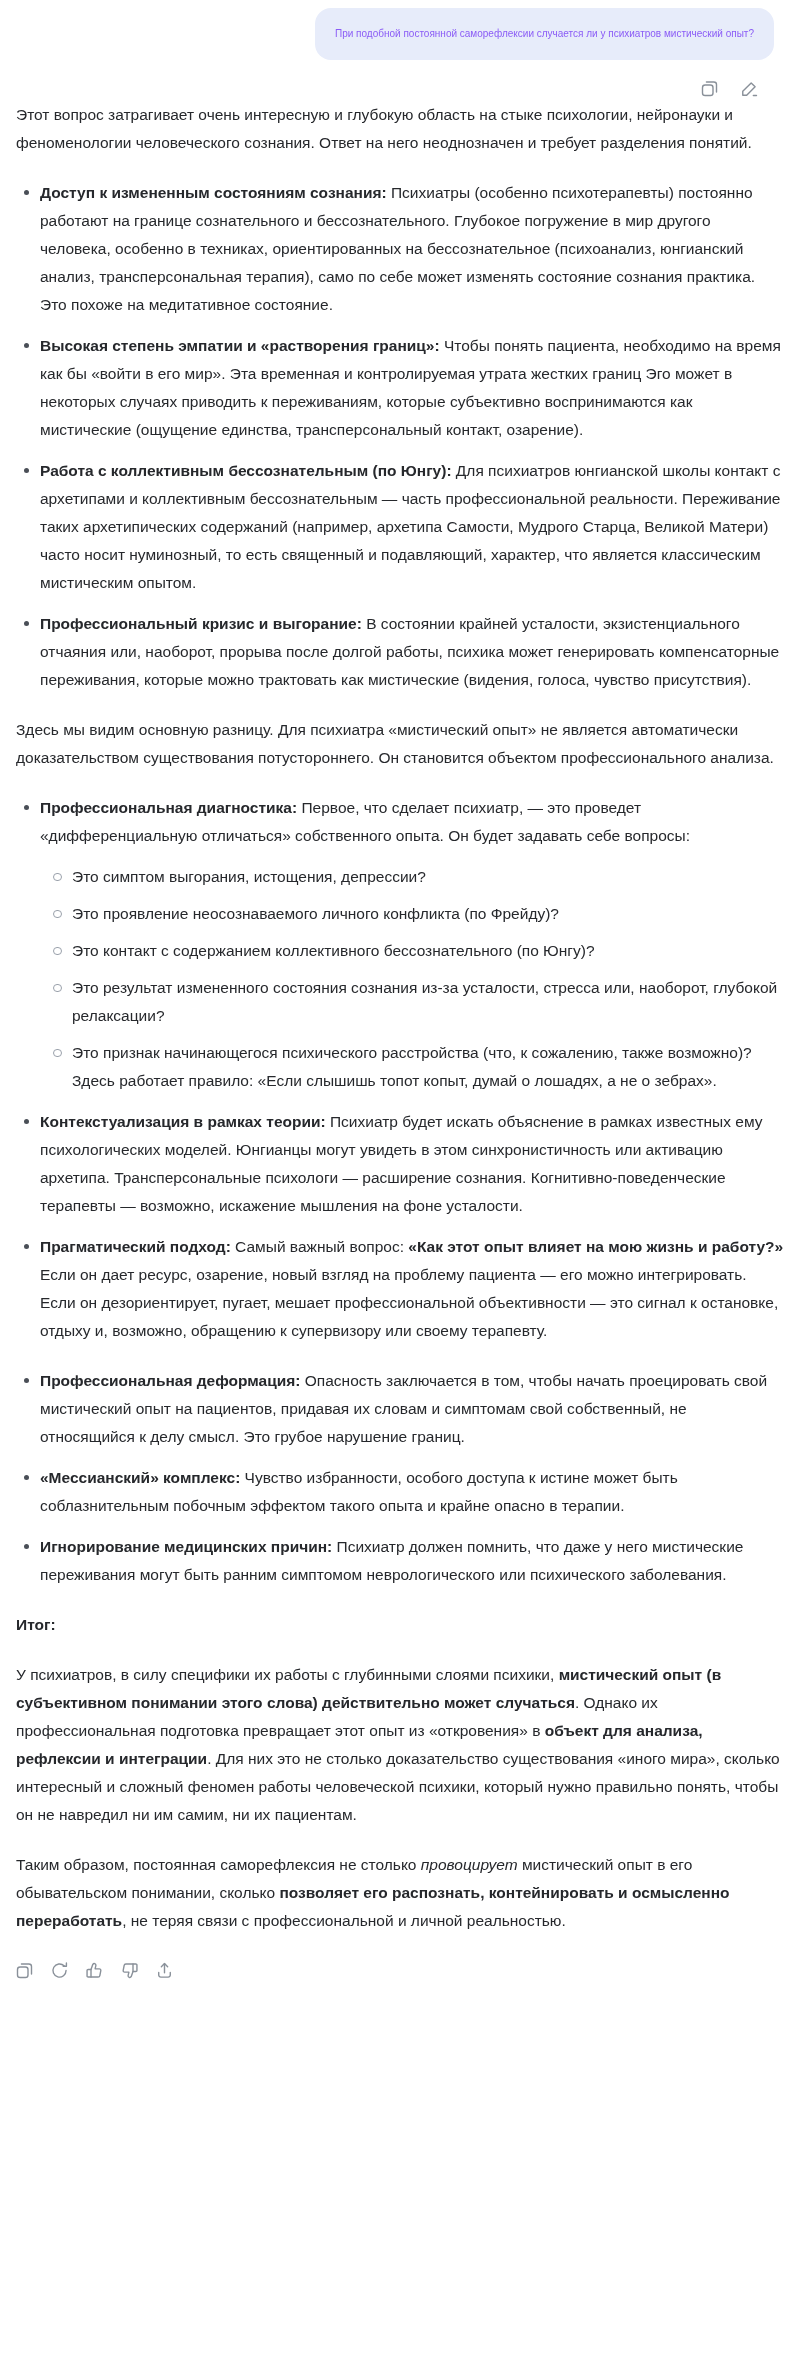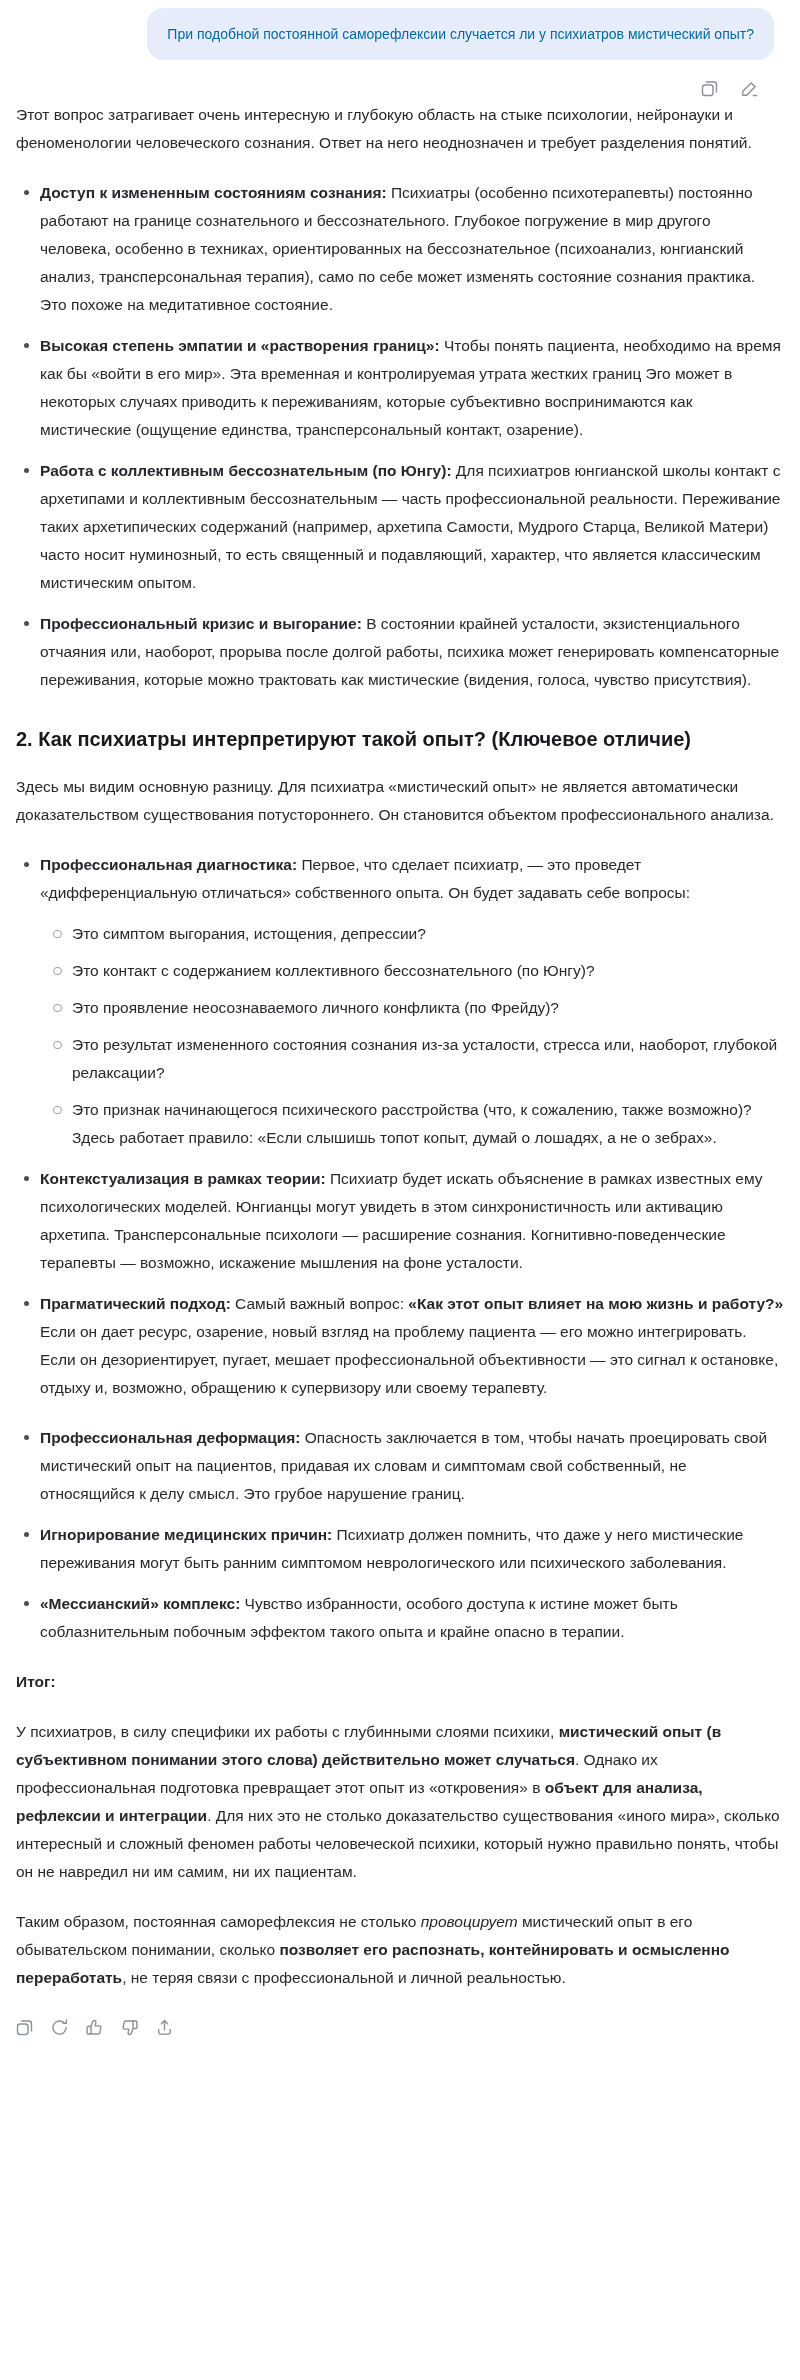--- a/index.html
+++ b/index.html
@@ -6,21 +6,21 @@
   body{
     width:800px;height:2380px;overflow:hidden;background:#ffffff;
     font-family:"Liberation Sans","DejaVu Sans",sans-serif;
     color:#26282c;-webkit-font-smoothing:antialiased;
   }
   .page{padding:8px 16px 0 16px;}
   
   .user-row{display:flex;justify-content:flex-end;margin-right:10px;}
   .bubble{
     background:#e7ecfa;border-radius:16px;padding:13px 20px;
-    max-width:630px;font-size:14px;line-height:26px;color:#0369a1;
+    max-width:630px;font-size:10px;line-height:26px;color:#8b5cf6;
   }
   .user-actions{display:flex;justify-content:flex-end;gap:14px;margin:15px 22px 0 0;}
   .icon-btn{
     width:26px;height:26px;padding:0;border:0;background:transparent;
     color:#899099;display:flex;align-items:center;justify-content:center;cursor:pointer;
   }
   .icon-btn svg{width:21px;height:21px;display:block;}
   
   .assistant{font-size:15.5px;line-height:28px;}
   .assistant p{margin:0 0 22px 0;}
@@ -69,37 +69,36 @@
   </div>
 
   <div class="assistant">
       <p><span>Этот вопрос затрагивает очень интересную и глубокую область на стыке психологии, нейронауки и феноменологии человеческого сознания. Ответ на него неоднозначен и требует разделения понятий.</span></p>
       <ul>
         <li class="li1"><span class="b">Доступ к измененным состояниям сознания:</span><span> Психиатры (особенно психотерапевты) постоянно работают на границе сознательного и бессознательного. Глубокое погружение в мир другого человека, особенно в техниках, ориентированных на бессознательное (психоанализ, юнгианский анализ, трансперсональная терапия), само по себе может изменять состояние сознания практика. Это похоже на медитативное состояние.</span></li>
         <li class="li1"><span class="b">Высокая степень эмпатии и «растворения границ»:</span><span> Чтобы понять пациента, необходимо на время как бы «войти в его мир». Эта временная и контролируемая утрата жестких границ Эго может в некоторых случаях приводить к переживаниям, которые субъективно воспринимаются как мистические (ощущение единства, трансперсональный контакт, озарение).</span></li>
         <li class="li1"><span class="b">Работа с коллективным бессознательным (по Юнгу):</span><span> Для психиатров юнгианской школы контакт с архетипами и коллективным бессознательным — часть профессиональной реальности. Переживание таких архетипических содержаний (например, архетипа Самости, Мудрого Старца, Великой Матери) часто носит нуминозный, то есть священный и подавляющий, характер, что является классическим мистическим опытом.</span></li>
         <li class="li1"><span class="b">Профессиональный кризис и выгорание:</span><span> В состоянии крайней усталости, экзистенциального отчаяния или, наоборот, прорыва после долгой работы, психика может генерировать компенсаторные переживания, которые можно трактовать как мистические (видения, голоса, чувство присутствия).</span></li>
       </ul>
-      <h2><span>2. Как психиатры интерпретируют такой опыт? (Ключевое отличие)</span></h2>
       <p><span>Здесь мы видим основную разницу. Для психиатра «мистический опыт» не является автоматически доказательством существования потустороннего. Он становится объектом профессионального анализа.</span></p>
       <ul>
         <li class="li1"><span class="b">Профессиональная диагностика:</span><span> Первое, что сделает психиатр, — это проведет «дифференциальную отличаться» собственного опыта. Он будет задавать себе вопросы:</span><ul class="sub">
             <li class="li2"><span>Это симптом выгорания, истощения, депрессии?</span></li>
+            <li class="li2"><span>Это проявление неосознаваемого личного конфликта (по Фрейду)?</span></li>
             <li class="li2"><span>Это контакт с содержанием коллективного бессознательного (по Юнгу)?</span></li>
-            <li class="li2"><span>Это проявление неосознаваемого личного конфликта (по Фрейду)?</span></li>
             <li class="li2"><span>Это результат измененного состояния сознания из-за усталости, стресса или, наоборот, глубокой релаксации?</span></li>
             <li class="li2"><span>Это признак начинающегося психического расстройства (что, к сожалению, также возможно)? Здесь работает правило: «Если слышишь топот копыт, думай о лошадях, а не о зебрах».</span></li>
           </ul></li>
         <li class="li1"><span class="b">Контекстуализация в рамках теории:</span><span> Психиатр будет искать объяснение в рамках известных ему психологических моделей. Юнгианцы могут увидеть в этом синхронистичность или активацию архетипа. Трансперсональные психологи — расширение сознания. Когнитивно-поведенческие терапевты — возможно, искажение мышления на фоне усталости.</span></li>
         <li class="li1"><span class="b">Прагматический подход:</span><span> Самый важный вопрос: </span><span class="b">«Как этот опыт влияет на мою жизнь и работу?»</span><span> Если он дает ресурс, озарение, новый взгляд на проблему пациента — его можно интегрировать. Если он дезориентирует, пугает, мешает профессиональной объективности — это сигнал к остановке, отдыху и, возможно, обращению к супервизору или своему терапевту.</span></li>
       </ul>
       <ul>
         <li class="li1"><span class="b">Профессиональная деформация:</span><span> Опасность заключается в том, чтобы начать проецировать свой мистический опыт на пациентов, придавая их словам и симптомам свой собственный, не относящийся к делу смысл. Это грубое нарушение границ.</span></li>
+        <li class="li1"><span class="b">«Мессианский» комплекс:</span><span> Чувство избранности, особого доступа к истине может быть соблазнительным побочным эффектом такого опыта и крайне опасно в терапии.</span></li>
         <li class="li1"><span class="b">Игнорирование медицинских причин:</span><span> Психиатр должен помнить, что даже у него мистические переживания могут быть ранним симптомом неврологического или психического заболевания.</span></li>
-        <li class="li1"><span class="b">«Мессианский» комплекс:</span><span> Чувство избранности, особого доступа к истине может быть соблазнительным побочным эффектом такого опыта и крайне опасно в терапии.</span></li>
       </ul>
       <p><span class="b">Итог:</span></p>
       <p><span>У психиатров, в силу специфики их работы с глубинными слоями психики, </span><span class="b">мистический опыт (в субъективном понимании этого слова) действительно может случаться</span><span>. Однако их профессиональная подготовка превращает этот опыт из «откровения» в </span><span class="b">объект для анализа, рефлексии и интеграции</span><span>. Для них это не столько доказательство существования «иного мира», сколько интересный и сложный феномен работы человеческой психики, который нужно правильно понять, чтобы он не навредил ни им самим, ни их пациентам.</span></p>
       <p><span>Таким образом, постоянная саморефлексия не столько </span><span class="i">провоцирует</span><span> мистический опыт в его обывательском понимании, сколько </span><span class="b">позволяет его распознать, контейнировать и осмысленно переработать</span><span>, не теряя связи с профессиональной и личной реальностью.</span></p>
     </div>
 
   <div class="assistant-actions">
     <button class="icon-btn">
       <svg viewBox="0 0 24 24" fill="none" stroke="currentColor" stroke-width="1.6" stroke-linecap="round" stroke-linejoin="round">
         <rect x="4" y="8" width="12" height="12" rx="3"></rect>

